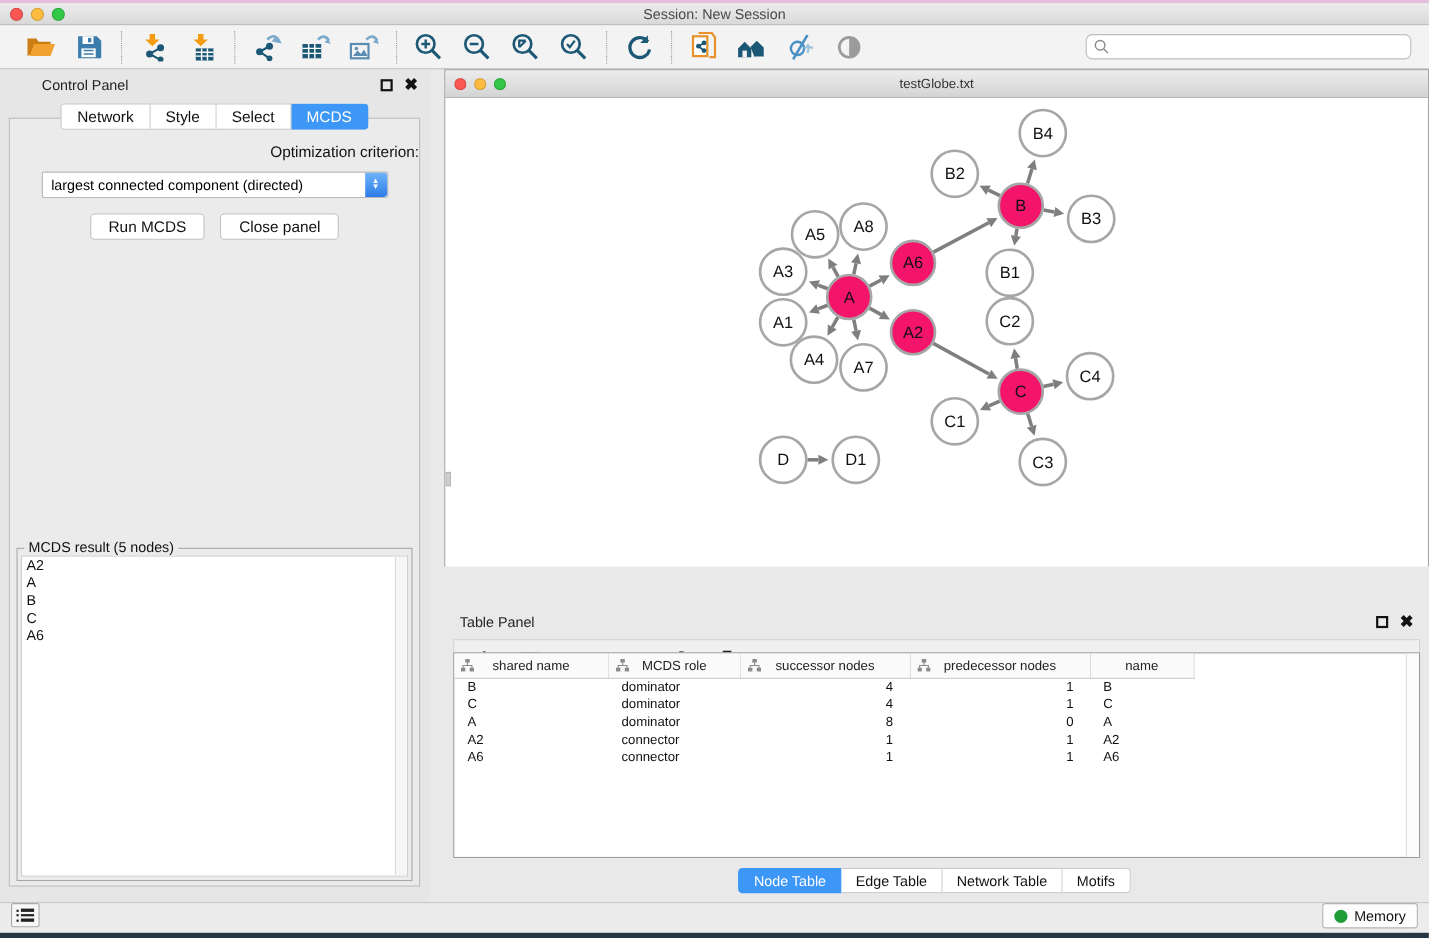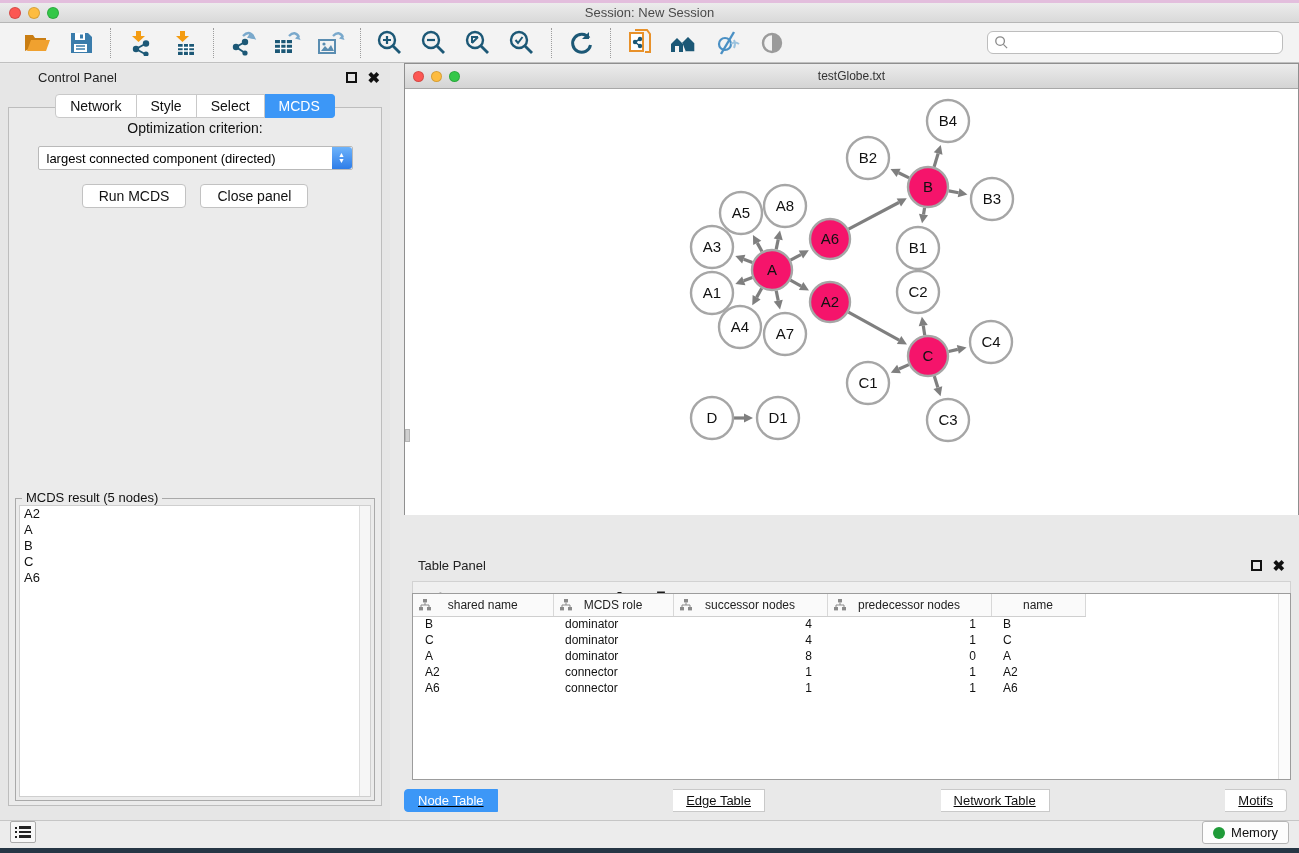--- a/index.html
+++ b/index.html
@@ -34,21 +34,21 @@
   .win-btns { margin-left:auto; display:flex; gap:10px; align-items:center; }
   .float-btn { width:11px; height:11px; border:2px solid #111; background:transparent; cursor:pointer; }
   .close-btn { font-size:15px; font-weight:bold; color:#111; line-height:11px; cursor:pointer; }
   #cp-tabs { display:flex; justify-content:center; margin-top:4px; position:relative; z-index:2; }
   .seg-tab { font-size:14px; padding:3px 14px; background:#fff; border:1px solid #c9c9c9; border-left:none;
     color:#111; cursor:pointer; }
   .seg-tab:first-child { border-left:1px solid #c9c9c9; border-radius:4px 0 0 4px; }
   .seg-tab:last-child { border-radius:0 4px 4px 0; }
   .seg-tab.active { background:#3c97f7; border-color:#3c97f7; color:#fff; }
   #cp-body { position:absolute; left:8px; right:8px; top:43px; bottom:14px; border:1px solid #bdbdbd; background:#ebebeb; }
-  #opt-label { text-align:center; font-size:14px; margin-top:12px; color:#111; }
+  #opt-label { text-align:right; font-size:14px; margin-top:22px; color:#111; }
   #criterion { margin:10px auto 0; width:315px; height:24px; background:#fff; border:1px solid #b9b9b9;
     border-radius:2px; display:flex; align-items:center; font-size:13px; cursor:pointer; position:relative; }
   #criterion .val { flex:1; padding-left:8px; white-space:nowrap; }
   #criterion .spin { width:20px; height:22px; background:linear-gradient(#6db3fb,#2e7de8); border-radius:0 3px 3px 0;
     display:flex; flex-direction:column; align-items:center; justify-content:center; color:#fff; font-size:7px; line-height:6px; }
   #cp-buttons { display:flex; justify-content:center; gap:14px; margin-top:14px; }
   .cp-btn { background:#fff; border:1px solid #c2c2c2; border-radius:4px; font-size:14px; padding:3px 16px; cursor:pointer; color:#111; }
   #mcds-fieldset { position:absolute; left:6px; right:6px; top:390px; bottom:4px; border:1px solid #a9a9a9; }
   #mcds-legend { position:absolute; top:-9px; left:6px; background:#ebebeb; padding:0 4px; font-size:13px; color:#111; }
   #mcds-list { position:absolute; left:3px; right:3px; top:6px; bottom:3px; background:#fff; border:1px solid #cfcfcf; overflow:hidden; }
@@ -83,21 +83,21 @@
   .fx-glyph { font-family:"DejaVu Serif", serif; font-style:italic; font-size:19px; color:#aaa; }
   #node-table-wrap { position:absolute; left:8px; right:8px; top:78px; bottom:40px; background:#fff; border:1px solid #9c9c9c; overflow:hidden; }
   #node-table { border-collapse:collapse; table-layout:fixed; width:672px; }
   #node-table th { height:22px; font-weight:normal; font-size:12px; color:#222; background:#fafafa;
     border-right:1px solid #d8d8d8; border-bottom:1px solid #cfcfcf; position:relative; }
   #node-table th .hwrap { display:flex; align-items:center; justify-content:center; gap:5px; }
   #node-table th .hicon { position:absolute; left:6px; top:5px; }
   #node-table td { font-size:12px; height:16px; color:#111; padding:0 12px; white-space:nowrap; }
   #node-table td:nth-child(3), #node-table td:nth-child(4) { text-align:right; padding-right:15px; }
   #nt-scroll { position:absolute; right:0; top:0; bottom:0; width:12px; background:#fbfbfb; border-left:1px solid #e0e0e0; }
-  #tp-tabs { position:absolute; left:0; right:12px; bottom:8px; display:flex; justify-content:space-between;text-decoration:underline; }
+  #tp-tabs { position:absolute; left:0; right:4px; bottom:8px; display:flex; justify-content:center; }
   #tp-tabs .seg-tab { font-size:13px; padding:3px 13px; }
 
   
   #statusbar { position:absolute; left:0; top:820px; width:100%; height:28px; background:#ececec;
     border-top:1px solid #c6c6c6; display:flex; align-items:flex-start; padding:0 10px; }
   #list-btn { width:26px; height:22px; border:1px solid #ababab; background:#f7f7f7; border-radius:2px;
     display:flex; flex-direction:column; justify-content:center; gap:2px; padding:0 4px; cursor:pointer; }
   #list-btn .row { display:flex; align-items:center; gap:2px; }
   #list-btn .dot { width:2px; height:2px; background:#222; }
   #list-btn .bar { height:2.5px; flex:1; background:#222; }

